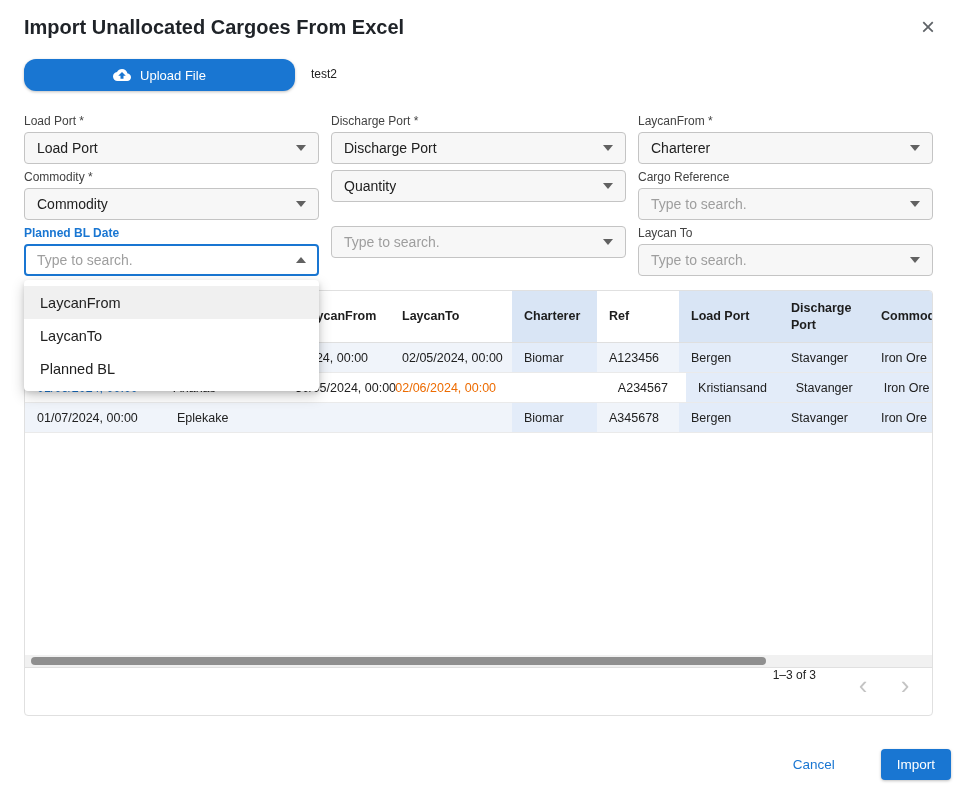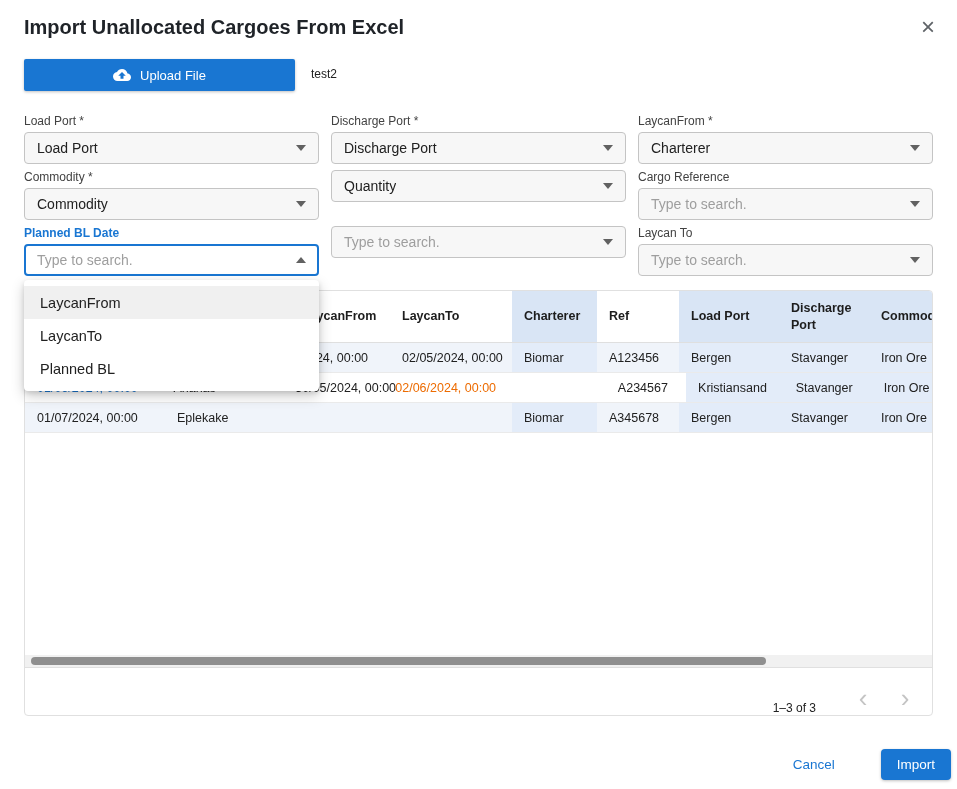--- a/index.html
+++ b/index.html
@@ -7,21 +7,21 @@
   body { font-family:"Liberation Sans", sans-serif; }
   .dialog {
     position:relative; width:957px; height:789px; background:#ffffff;
     overflow:hidden; color:#212121;
   }
   .dlg-title { position:absolute; left:24px; top:16px; font-size:20px; font-weight:700; color:#1f2328; }
   .close-btn { position:absolute; right:14px; top:12px; width:30px; height:30px; border:none; background:transparent;
     font-size:24px; line-height:30px; color:#5f6368; cursor:pointer; }
 
   .upload-btn { position:absolute; left:24px; top:59px; width:271px; height:32px; background:var(--accent);
-    border:none; border-radius:2px; color:#fff; font-size:13px; display:flex; align-items:center; justify-content:center;
+    border:none; border-radius:12px; color:#fff; font-size:13px; display:flex; align-items:center; justify-content:center;
     gap:9px; cursor:pointer; box-shadow:0 1px 3px rgba(0,0,0,.25); font-family:inherit; }
   .file-name { position:absolute; left:311px; top:67px; font-size:12px; color:#212121; }
 
   .form-grid { position:absolute; left:24px; top:114px; width:909px; display:grid;
     grid-template-columns:295px 295px 295px; column-gap:12px; row-gap:6px; }
   .field { height:50px; }
   .flabel { font-size:12px; color:#424242; height:15px; margin-bottom:3px; white-space:nowrap; }
   .flabel.focused { color:var(--accent); font-weight:700; }
   .selectbox { height:32px; border:1px solid #c4c4c4; border-radius:4px; background:#f7f7f7;
     display:flex; align-items:center; justify-content:space-between; padding:0 12px; font-size:14px; cursor:pointer; }
@@ -41,21 +41,21 @@
   .thead { display:flex; width:954px; height:52px; border-bottom:1px solid #dfdfdf; flex:0 0 auto; }
   .th { display:flex; align-items:center; padding:0 12px; font-size:12.5px; font-weight:700; color:#1d1d1d; line-height:1.3; }
   .th.mapped { background:#d9e5f5; }
   .trow { display:flex; width:954px; height:30px; border-bottom:1px solid #eaeaea; flex:0 0 auto; }
   .trow.striped { background:#f0f4fa; }
   .td { line-height:30px; padding:0 12px; font-size:12.5px; white-space:nowrap; }
   .td.mapped { background:#e3ecf9; }
   .tbody-fill { flex:1 1 auto; background:#fff; }
   .hscroll { height:12px; background:#f1f1f1; position:relative; flex:0 0 auto; }
   .hscroll-thumb { position:absolute; left:6px; top:2px; width:735px; height:8px; border-radius:4px; background:#8f8f8f; cursor:pointer; }
-  .tfooter { height:48px; border-top:1px solid #e0e0e0; display:flex; align-items:flex-end; justify-content:flex-end; gap:8px; padding-right:10px; flex:0 0 auto; }
+  .tfooter { height:48px; border-top:1px solid #e0e0e0; display:flex; align-items:flex-start; justify-content:flex-end; gap:8px; padding-right:10px; flex:0 0 auto; }
   .range-label { font-size:12px; color:#212121; margin-right:22px; }
   .page-btn { width:34px; height:34px; border:none; background:transparent; font-size:26px; line-height:30px; color:#c4c4c4; cursor:pointer; font-family:inherit; }
 
   .actions { position:absolute; right:6px; bottom:9px; display:flex; align-items:center; gap:38px; }
   .cancel-btn { border:none; background:transparent; color:var(--accent); font-size:13.5px; cursor:pointer; padding:6px 8px; font-family:inherit; }
   .import-btn { height:31px; padding:0 16px; border:none; border-radius:4px; background:var(--accent); color:#fff;
     font-size:13.5px; cursor:pointer; box-shadow:0 1px 3px rgba(0,0,0,.25); font-family:inherit; }
 </style>
 </head>
 <body>

